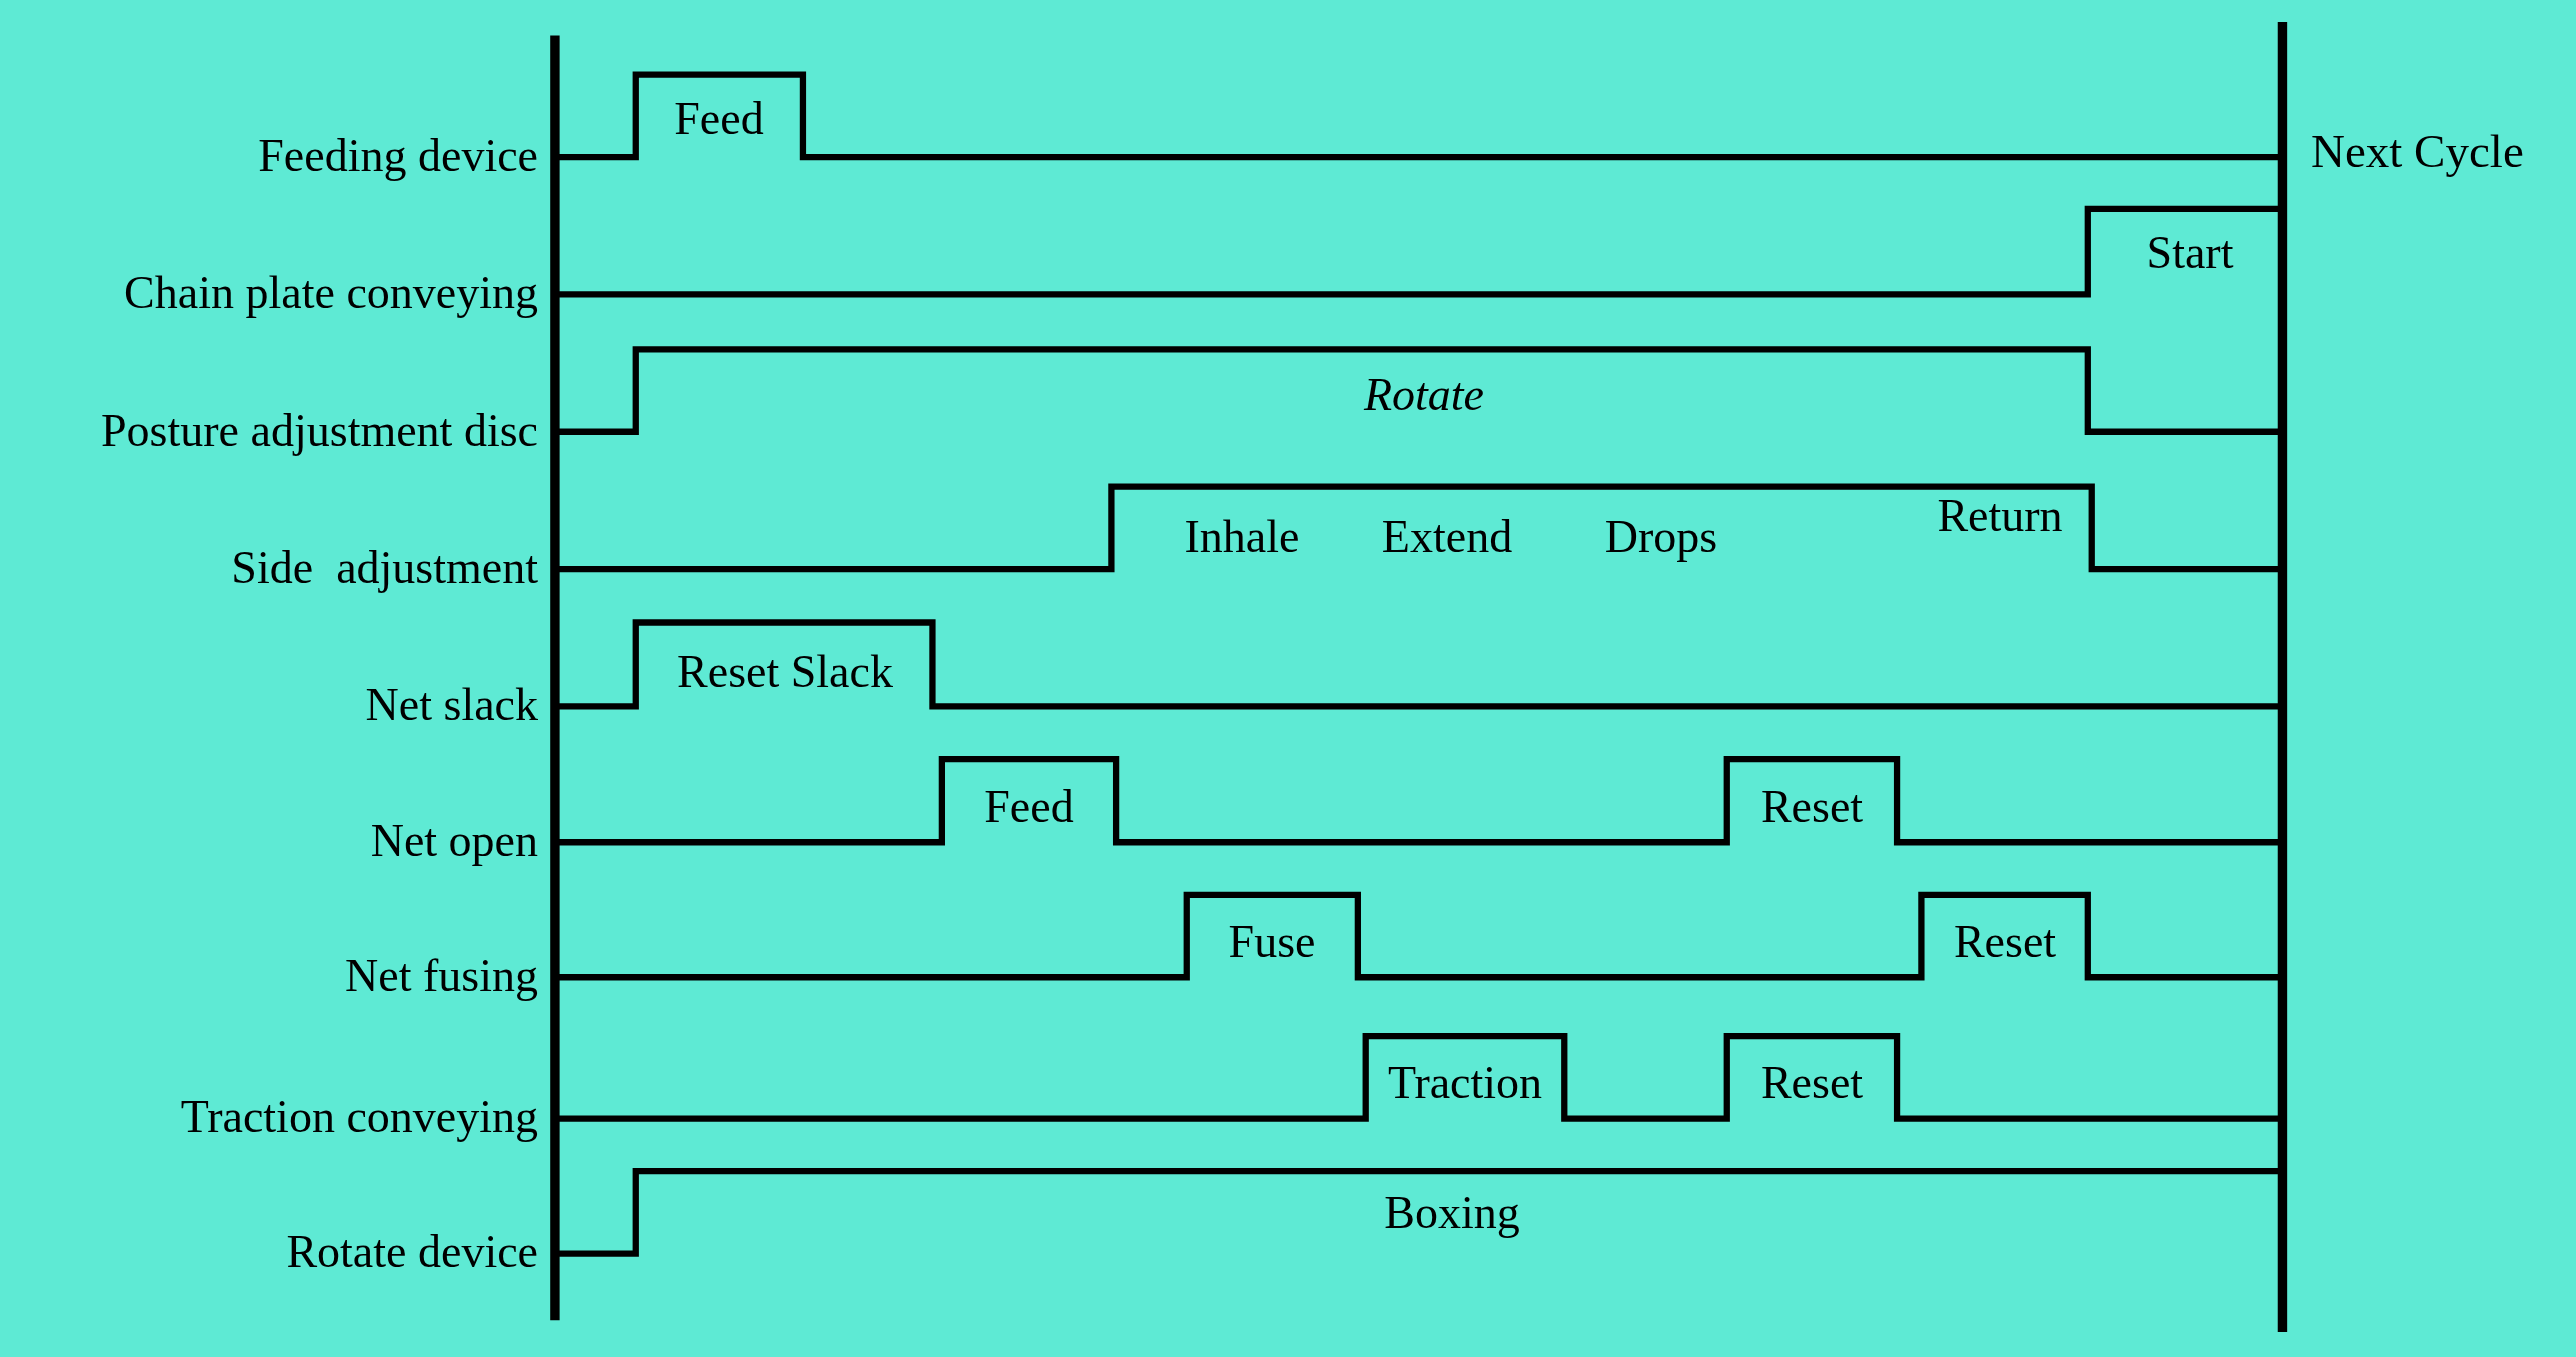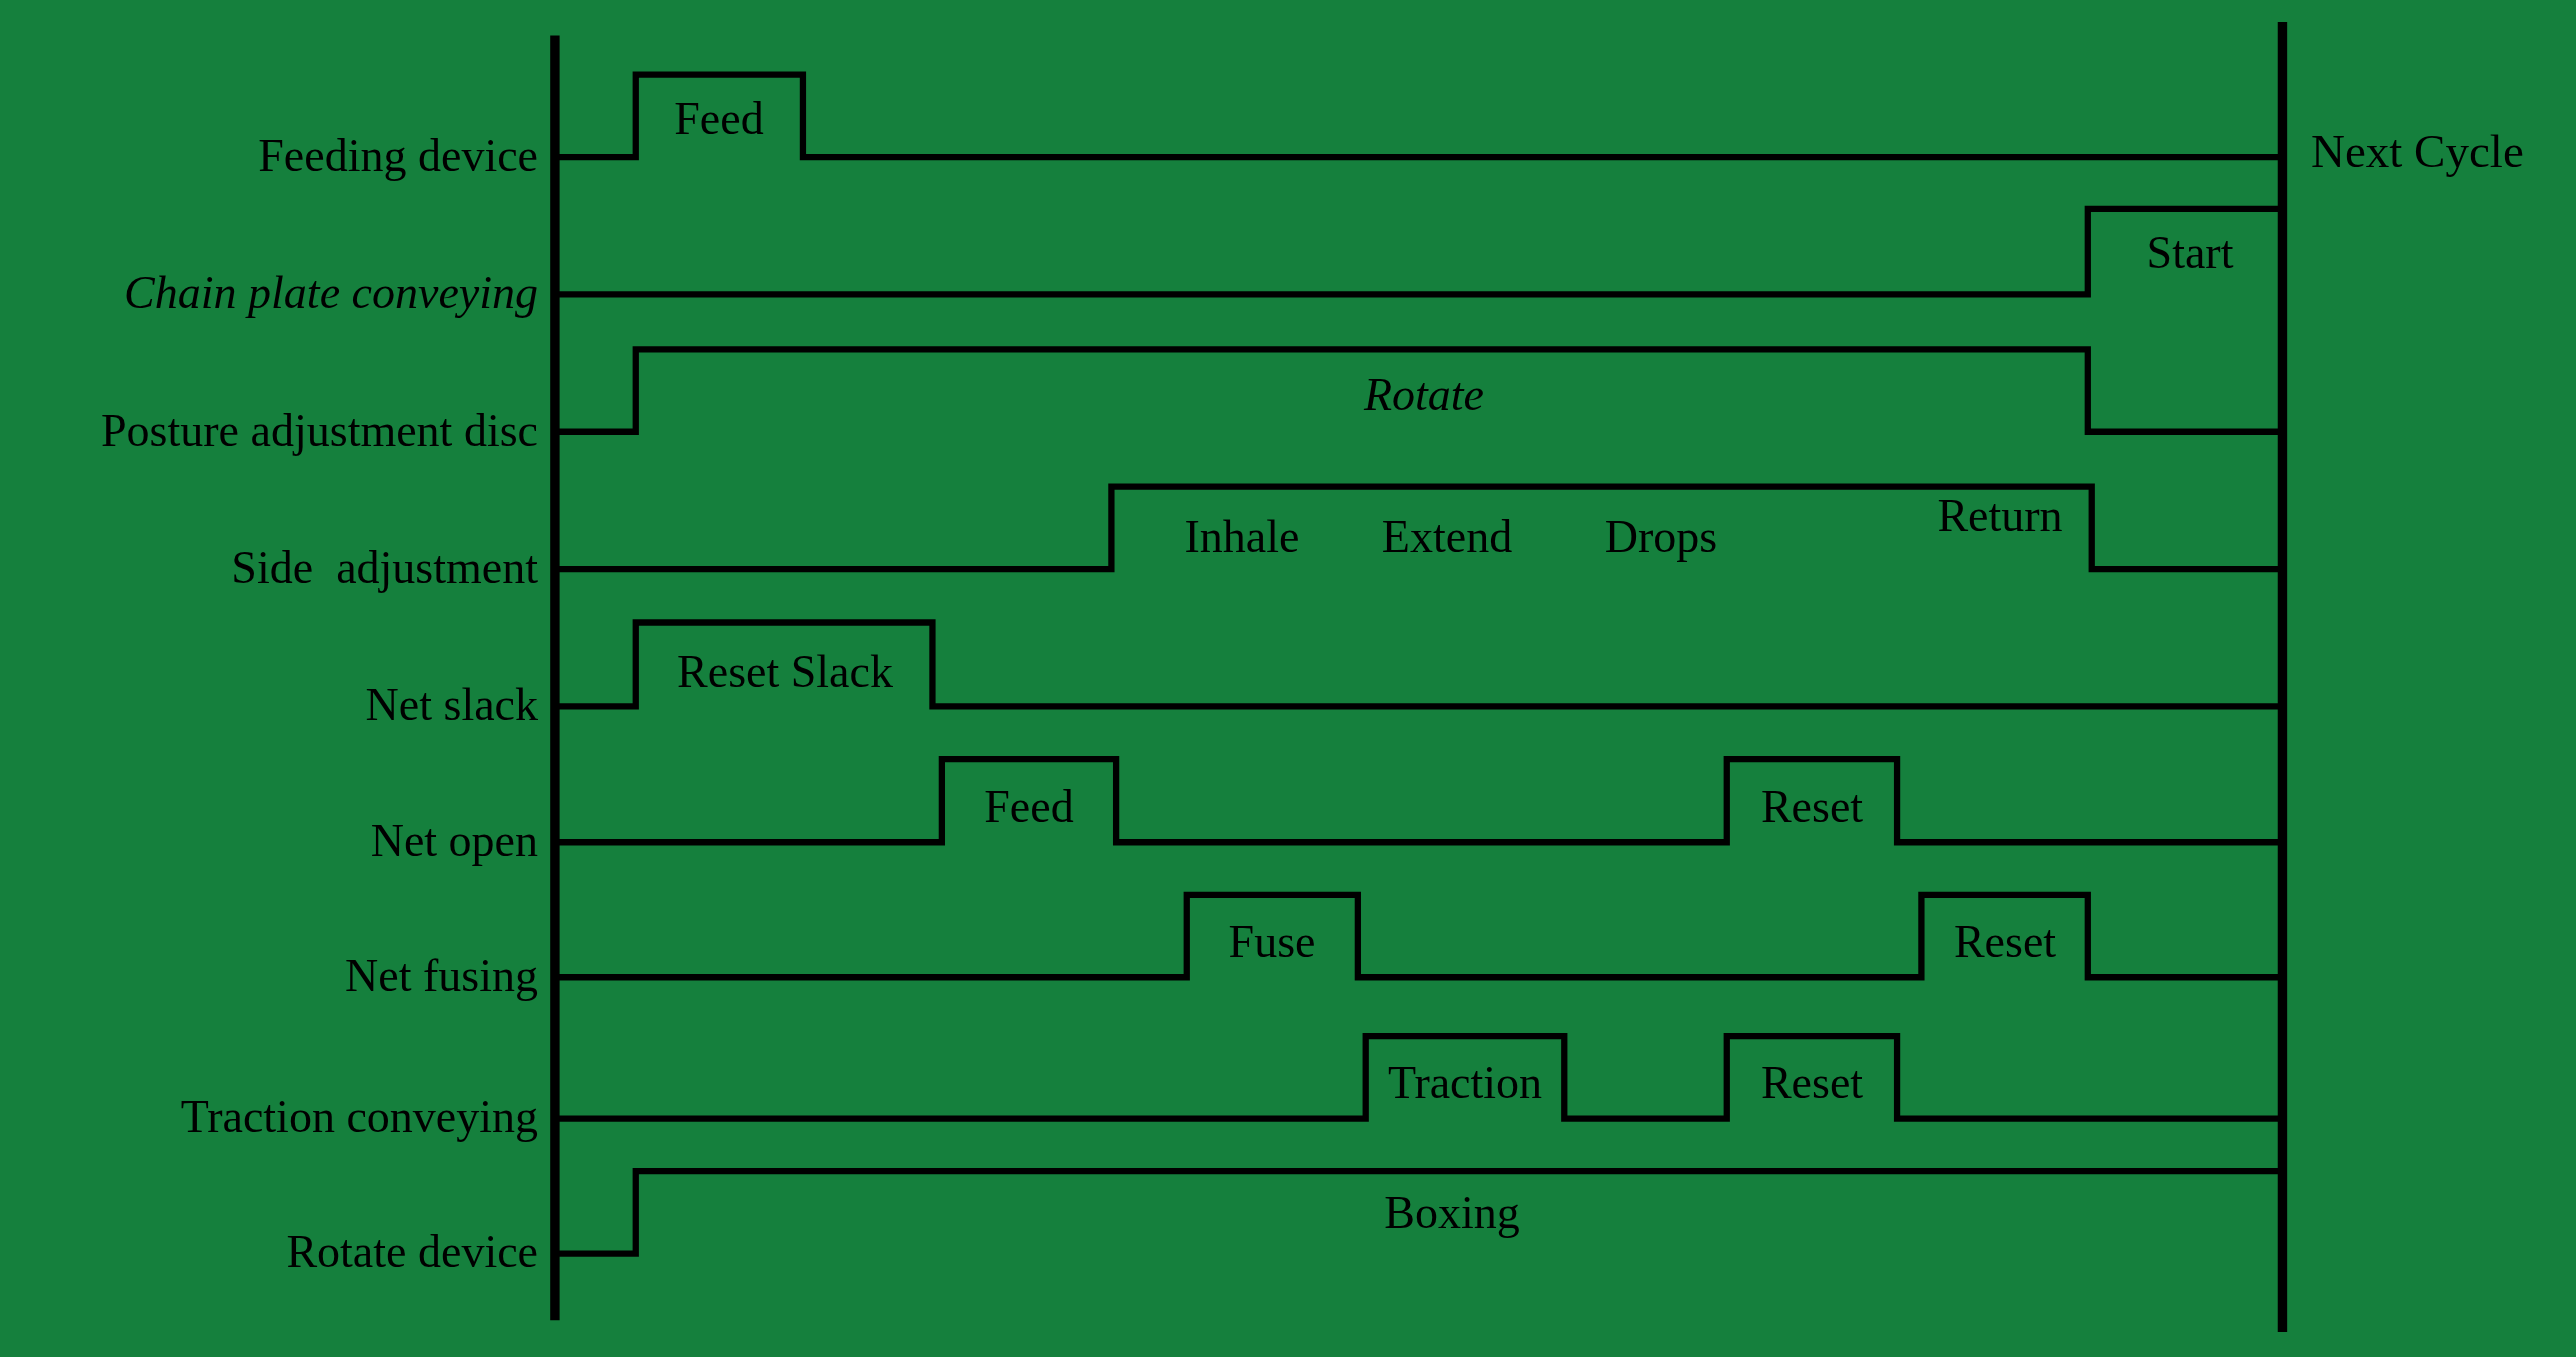--- a/index.html
+++ b/index.html
@@ -4,21 +4,21 @@
 <style>
   html, body {
     margin: 0;
     padding: 0;
     background: #ffffff;
   }
   .stage {
     position: relative;
     width: 2576px;
     height: 1358px;
-    background: #15803d;
+    background: #5eead4;
     font-family: "Liberation Serif", "DejaVu Serif", serif;
     color: #000000;
     overflow: hidden;
   }
   .stage svg {
     position: absolute;
     left: 0;
     top: 0;
     width: 100%;
     height: 100%;
@@ -60,21 +60,21 @@
       <polyline points="707,725 1416,725 1416,620 2665,620 2665,725 2908,725" fill="none" stroke="#000000" stroke-width="8" stroke-linejoin="miter"></polyline>
       <polyline points="707,900 810,900 810,793 1188,793 1188,900 2908,900" fill="none" stroke="#000000" stroke-width="8" stroke-linejoin="miter"></polyline>
       <polyline points="707,1073 1200,1073 1200,967 1422,967 1422,1073 2200,1073 2200,967 2417,967 2417,1073 2908,1073" fill="none" stroke="#000000" stroke-width="8" stroke-linejoin="miter"></polyline>
       <polyline points="707,1245 1512,1245 1512,1140 1730,1140 1730,1245 2448,1245 2448,1140 2660,1140 2660,1245 2908,1245" fill="none" stroke="#000000" stroke-width="8" stroke-linejoin="miter"></polyline>
       <polyline points="707,1425 1740,1425 1740,1320 1993,1320 1993,1425 2200,1425 2200,1320 2417,1320 2417,1425 2908,1425" fill="none" stroke="#000000" stroke-width="8" stroke-linejoin="miter"></polyline>
       <polyline points="707,1597 810,1597 810,1492 2908,1492" fill="none" stroke="#000000" stroke-width="8" stroke-linejoin="miter"></polyline>
     </svg>
   <div id="labels-layer">
       <div class="row-label" style="right: 2038px; top: 157px;">Feeding device</div>
       <div class="pulse-label" style="left: 719px; top: 119px;">Feed</div>
-      <div class="row-label" style="right: 2038px; top: 294px; font-style: italic;">Chain plate conveying</div>
+      <div class="row-label" style="right: 2038px; top: 294px;">Chain plate conveying</div>
       <div class="pulse-label" style="left: 2190px; top: 253px;">Start</div>
       <div class="row-label" style="right: 2038px; top: 432px;">Posture adjustment disc</div>
       <div class="pulse-label" style="left: 1424px; top: 395px; font-style: italic;">Rotate</div>
       <div class="row-label" style="right: 2038px; top: 569px;">Side  adjustment</div>
       <div class="pulse-label" style="left: 1230px; top: 537px; margin-left: 12px;">Inhale</div>
       <div class="pulse-label" style="left: 1447px; top: 537px;">Extend</div>
       <div class="pulse-label" style="left: 1661px; top: 537px;">Drops</div>
       <div class="pulse-label" style="left: 1984px; top: 516px; margin-left: 16px;">Return</div>
       <div class="row-label" style="right: 2038px; top: 706px;">Net slack</div>
       <div class="pulse-label" style="left: 785px; top: 672px;">Reset Slack</div>

